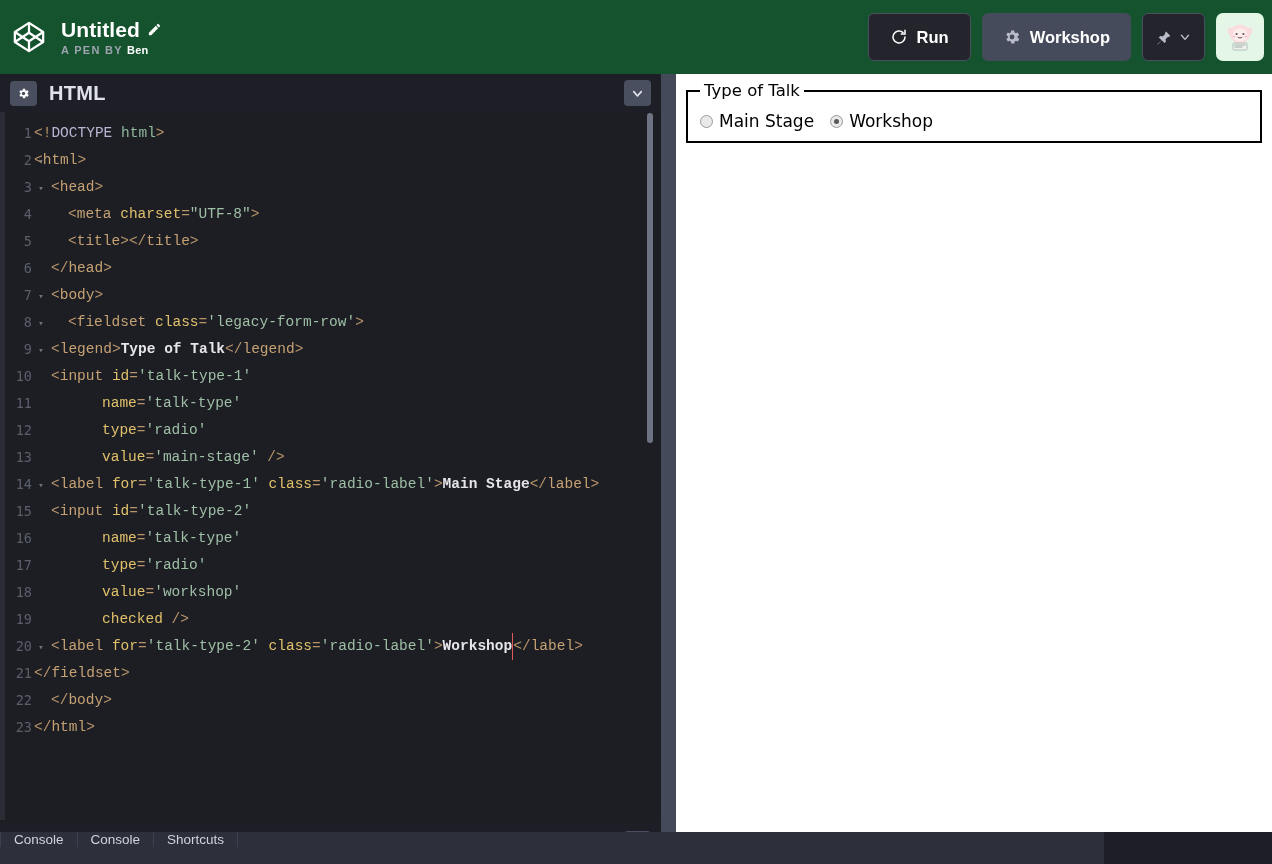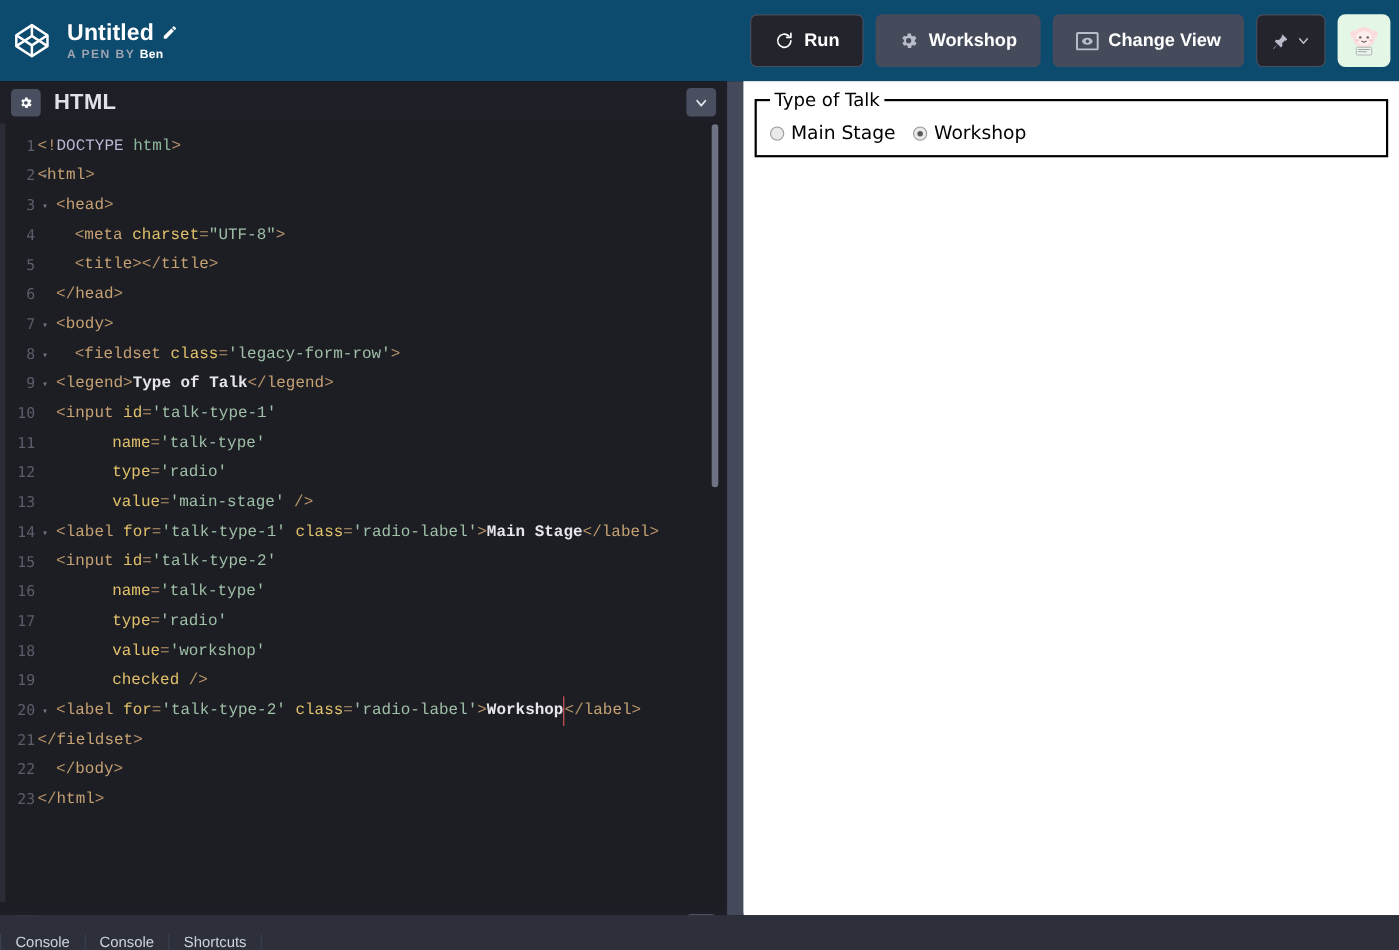--- a/index.html
+++ b/index.html
@@ -9,21 +9,21 @@
     font-family: "Liberation Sans", sans-serif;
     overflow: hidden;
   }
 
   
   #app { position: relative; width: 1272px; height: 864px; background: #1e1f26; }
 
   
   #header {
     position: absolute; left: 0; top: 0; width: 1272px; height: 74px;
-    background: #0c4a6e;
+    background: #14532d;
     display: flex; align-items: center;
   }
   #header-left { display: flex; align-items: center; padding-left: 10px; }
   .logo-box { width: 38px; height: 38px; display: flex; align-items: center; justify-content: center; }
   .title-block { margin-left: 13px; }
   .pen-title-row { display: flex; align-items: center; gap: 7px; }
   .pen-title {
     color: #ffffff; font-size: 21px; font-weight: bold; letter-spacing: .1px;
     line-height: 22px;
   }
@@ -160,22 +160,22 @@
     display: inline-flex; align-items: center; justify-content: center;
     cursor: pointer; flex: none;
   }
   .radio .dot { width: 5px; height: 5px; border-radius: 50%; background: #5a5a5a; display: none; }
   .radio.checked .dot { display: block; }
   .rlabel { margin: 0 16px 0 6px; cursor: pointer; white-space: nowrap; }
   .rlabel.last { margin-right: 0; }
 
   
   #bottombar {
-    position: absolute; left: 0; top: 832px; width: 1272px; height: 32px;
-    background: #2d2f3a; display: flex; align-items: flex-end;
+    position: absolute; left: 0; top: 832px; width: 1104px; height: 32px;
+    background: #2d2f3a; display: flex; align-items: flex-start;
   }
   .bbtab {
     display: flex; align-items: center; padding: 0 13px;
     color: #cfd3de; font-size: 13.5px; cursor: pointer;
     border-right: 1px solid #3d4050;
     font-family: "Liberation Sans", sans-serif;
   }
   .bbtab:first-child { border-left: 1px solid #3d4050; }
 
   svg { display: block; }
@@ -229,30 +229,20 @@
 
       <button class="hbtn">
         <span>
           <svg width="18" height="18" viewBox="0 0 24 24" fill="#b9bdc9">
             <path d="M19.4 13a7.6 7.6 0 0 0 0-2l2.1-1.6-2-3.5-2.5 1a7.7 7.7 0 0 0-1.7-1l-.4-2.7h-4l-.4 2.7c-.6.25-1.2.6-1.7 1l-2.5-1-2 3.5L6.6 11a7.6 7.6 0 0 0 0 2l-2.1 1.6 2 3.5 2.5-1c.5.4 1.1.75 1.7 1l.4 2.7h4l.4-2.7c.6-.25 1.2-.6 1.7-1l2.5 1 2-3.5-2.3-1.6zM12 15.2A3.2 3.2 0 1 1 12 8.8a3.2 3.2 0 0 1 0 6.4z"></path>
           </svg>
         </span>
         <span>Workshop</span>
       </button>
 
-      <button class="hbtn">
-        <span>
-          <svg width="21" height="17" viewBox="0 0 22 18" fill="none">
-            <rect x="1" y="1" width="20" height="16" rx="1.5" stroke="#b9bdc9" stroke-width="2"></rect>
-            <ellipse cx="11" cy="9" rx="5" ry="3.4" fill="#b9bdc9"></ellipse>
-            <circle cx="11" cy="9" r="1.6" fill="#464b5c"></circle>
-          </svg>
-        </span>
-        <span>Change View</span>
-      </button>
 
       <button class="hbtn pin">
         <span>
           <svg width="17" height="17" viewBox="0 0 24 24" fill="#b9bdc9">
             <path d="M14.5 2.5l7 7-1.8 1.8-1.2-.4-3.6 3.6.5 3.4-2 2-3.9-3.9L4 22l-.6-.6 5.9-5.6L5.4 12l2-2 3.4.5 3.6-3.6-.4-1.2 1.5-1.7z"></path>
           </svg>
         </span>
         <span>
           <svg width="14" height="14" viewBox="0 0 24 24" fill="none" stroke="#b9bdc9" stroke-width="2.4" stroke-linecap="round" stroke-linejoin="round">
             <polyline points="6,9 12,16 18,9"></polyline>

